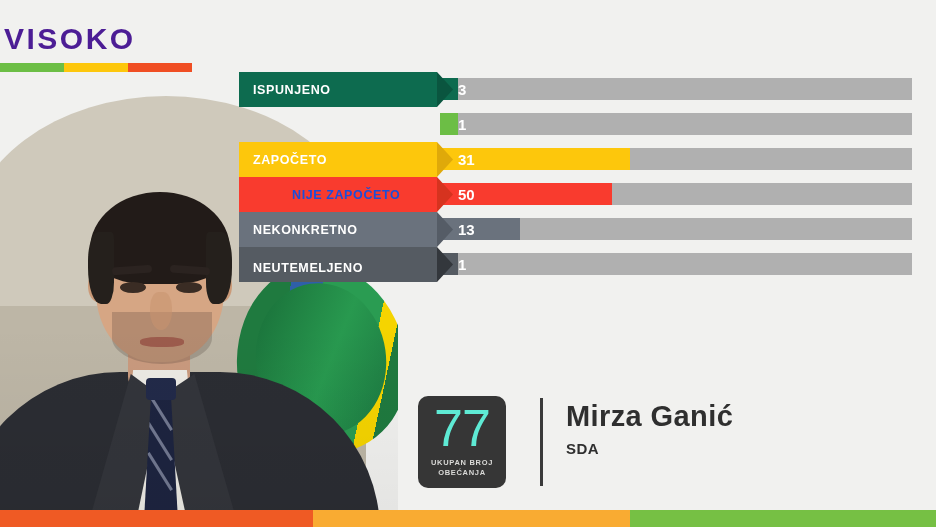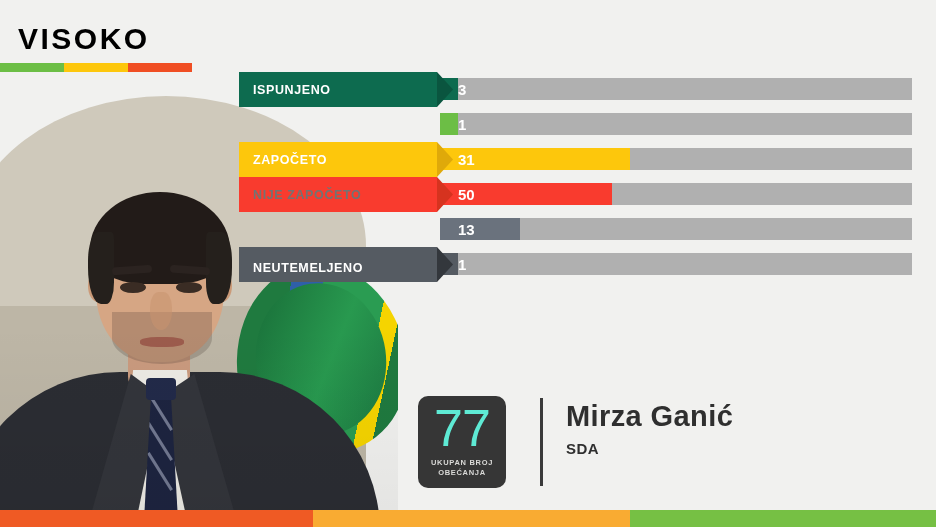--- a/index.html
+++ b/index.html
@@ -7,23 +7,23 @@
     width:936px;height:527px;
     background:#f1f1ef;
     font-family:"Liberation Sans", sans-serif;
     overflow:hidden;
     position:relative;
   }
   #page{position:relative;width:936px;height:527px;overflow:hidden;background:#f1f1ef;}
 
   
   .city-title{
-    position:absolute;left:18px;top:22px;
+    position:absolute;left:4px;top:22px;
     font-size:30px;font-weight:bold;letter-spacing:2.5px;
-    color:#000000;
+    color:#4c1d95;
   }
   .accent-bar{position:absolute;left:0;top:63px;width:192px;height:9px;display:flex;}
   .accent-seg{height:100%;}
   .accent-seg.a{width:64px;}
   .accent-seg.b{width:64px;}
   .accent-seg.c{width:64px;}
 
   
   .photo-wrap{
     position:absolute;left:0;top:96px;width:398px;height:415px;overflow:hidden;
@@ -218,27 +218,32 @@
         </div>
         <div class="value">31</div>
       </div>
       <div class="row">
         <div class="track" style="background: rgb(176, 176, 176);">
           <div class="fill" style="width: 171.636px; background: rgb(249, 59, 46);"></div>
         </div>
         <div class="label-block">
           <div class="label-body" style="background: rgb(249, 59, 46);"></div>
           <div class="label-tip" style="background: rgb(214, 51, 31);"></div>
-          <div class="label-text" style="color: #737373;">NIJE ZAPOČETO</div>
+          <div class="label-text" style="color: #1d4ed8; margin-left: 39px;">NIJE ZAPOČETO</div>
         </div>
         <div class="value">50</div>
       </div>
       <div class="row">
         <div class="track" style="background: rgb(176, 176, 176);">
           <div class="fill" style="width: 79.6883px; background: rgb(106, 114, 125);"></div>
+        </div>
+        <div class="label-block">
+          <div class="label-body" style="background: rgb(106, 114, 125);"></div>
+          <div class="label-tip" style="background: rgb(85, 92, 102);"></div>
+          <div class="label-text" style="color: rgb(255, 255, 255);">NEKONKRETNO</div>
         </div>
         <div class="value">13</div>
       </div>
       <div class="row">
         <div class="track" style="background: rgb(176, 176, 176);">
           <div class="fill" style="width: 18px; background: rgb(85, 91, 98);"></div>
         </div>
         <div class="label-block">
           <div class="label-body" style="background: rgb(85, 91, 98);"></div>
           <div class="label-tip" style="background: rgb(51, 55, 60);"></div>

